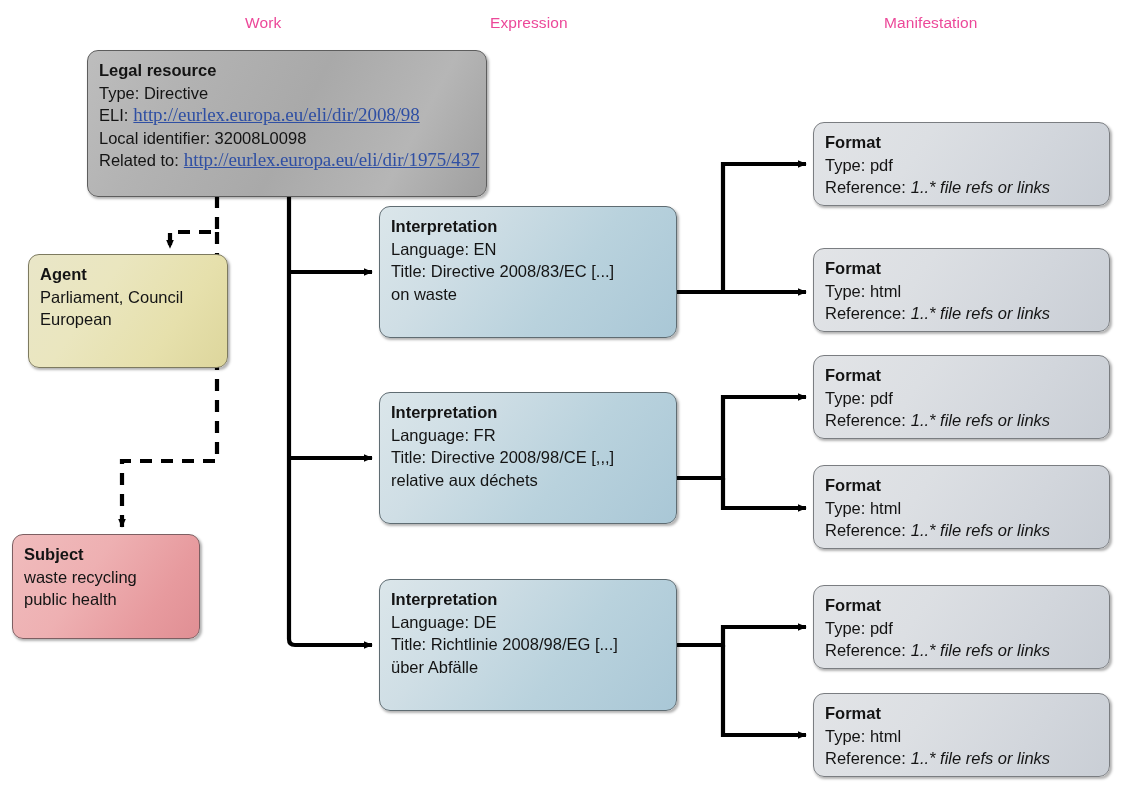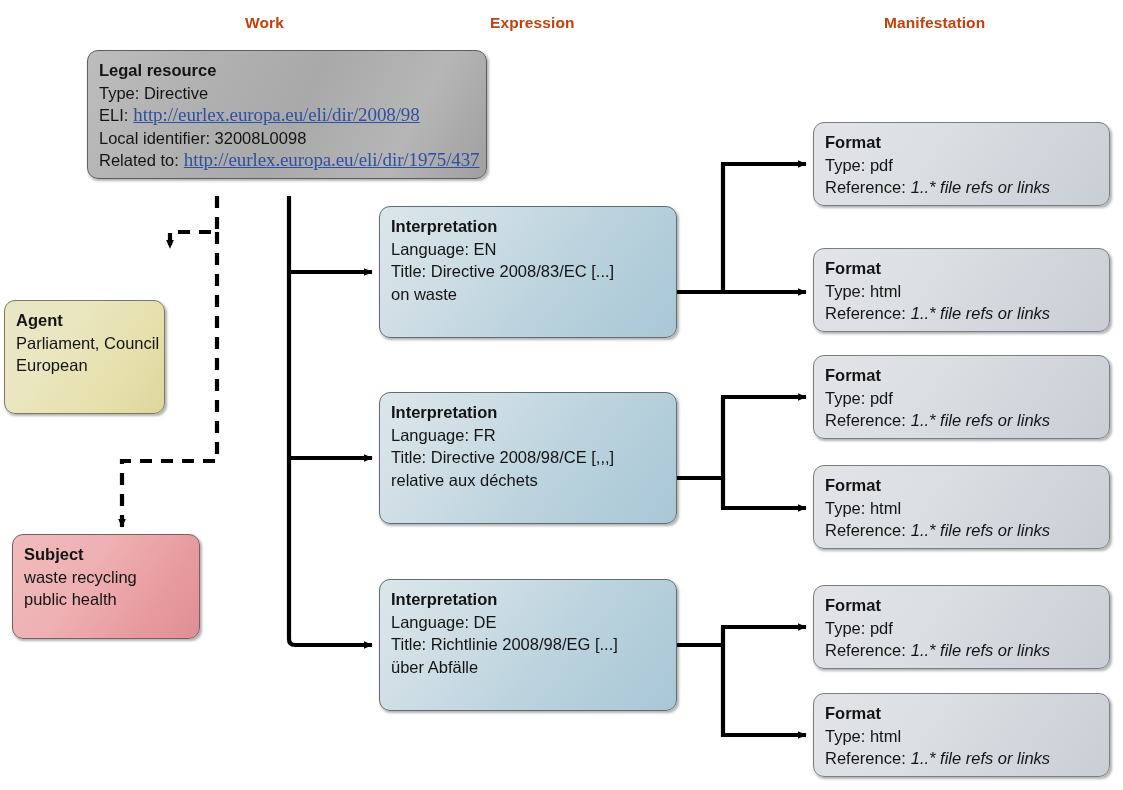--- a/index.html
+++ b/index.html
@@ -22,23 +22,23 @@
     position: absolute;
     left: 0;
     top: 0;
     width: 1123px;
     height: 790px;
     pointer-events: none;
   }
   .col-header {
     position: absolute;
     font-size: 15.5px;
-    font-weight: bold;
+    font-weight: normal;
     letter-spacing: 0.1px;
-    color: #c2410c;
+    color: #ec4899;
     white-space: nowrap;
   }
   .node {
     position: absolute;
     box-sizing: border-box;
     border: 1px solid #6f6f6f;
     border-radius: 11px;
     padding: 8px 10px 6px 11px;
     font-size: 16.5px;
     line-height: 22.5px;
@@ -127,29 +127,29 @@
       <path d="M677,478 L723,478 L723,397 L806,397" marker-end="url(#arrow)"></path>
       <path d="M723,478 L723,508 L806,508" marker-end="url(#arrow)"></path>
     </g>
 
     <g fill="none" stroke="#000000" stroke-width="4.2">
       <path d="M677,645 L723,645 L723,627 L806,627" marker-end="url(#arrow)"></path>
       <path d="M723,645 L723,735 L806,735" marker-end="url(#arrow)"></path>
     </g>
   </svg>
 
-  <div class="node node-work" style="left:87px; top:50px; width:400px; height:129px;">
+  <div class="node node-work" style="left:87px; top:50px; width:400px; height:147px;">
     <span class="title">Legal resource</span>
     <span class="line">Type: Directive</span>
     <span class="line"><span>ELI:</span><span class="sp"></span><a class="link" href="#">http://eurlex.europa.eu/eli/dir/2008/98</a></span>
     <span class="line">Local identifier: 32008L0098</span>
     <span class="line"><span>Related to:</span><span class="sp"></span><a class="link" href="#">http://eurlex.europa.eu/eli/dir/1975/437</a></span>
   </div>
 
-  <div class="node node-agent" style="left:4px; top:254px; width:161px; height:114px;margin-top:46px;">
+  <div class="node node-agent" style="left:28px; top:254px; width:200px; height:114px;">
     <span class="title">Agent</span>
     <span class="line">Parliament, Council</span>
     <span class="line">European</span>
   </div>
 
   <div class="node node-subject" style="left:12px; top:534px; width:188px; height:105px;">
     <span class="title">Subject</span>
     <span class="line">waste recycling</span>
     <span class="line">public health</span>
   </div>

